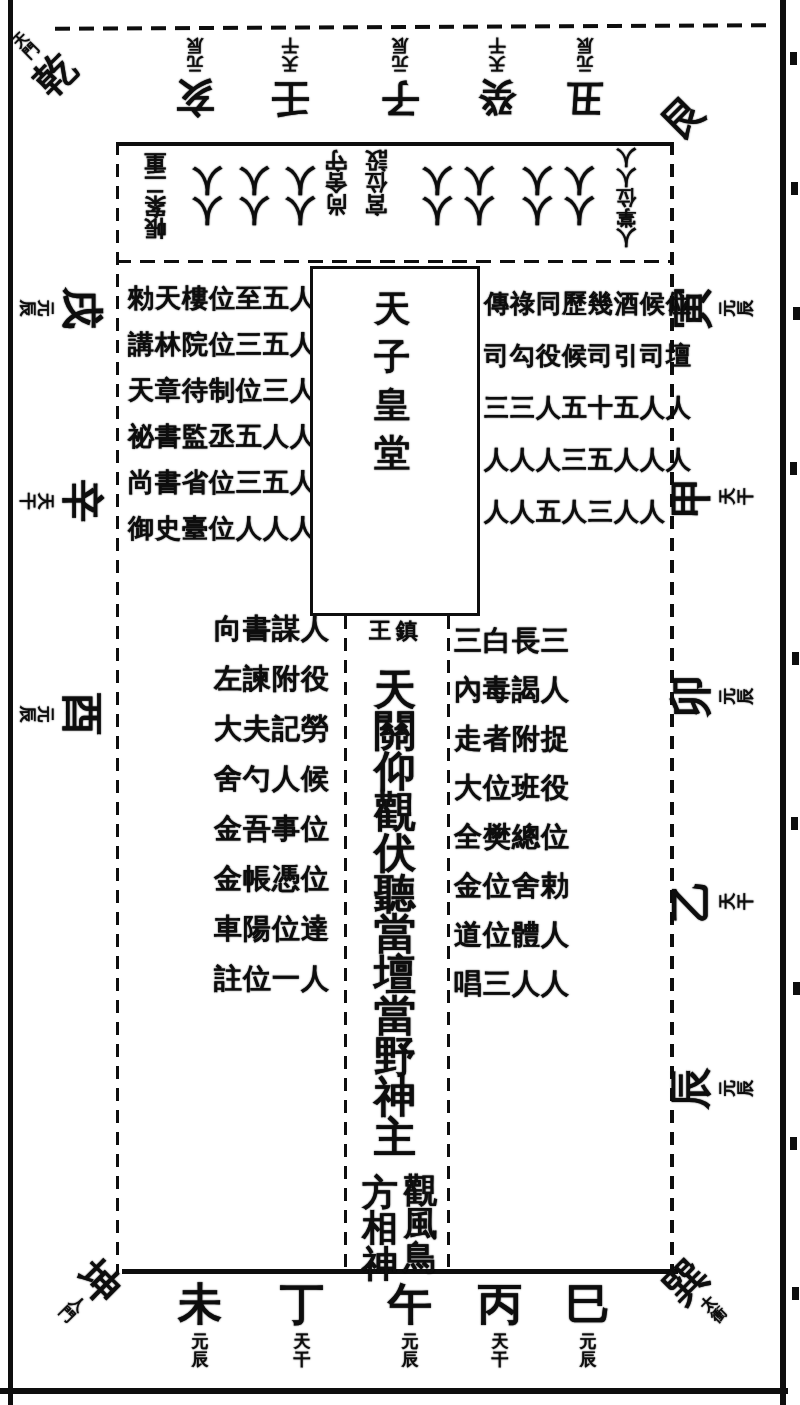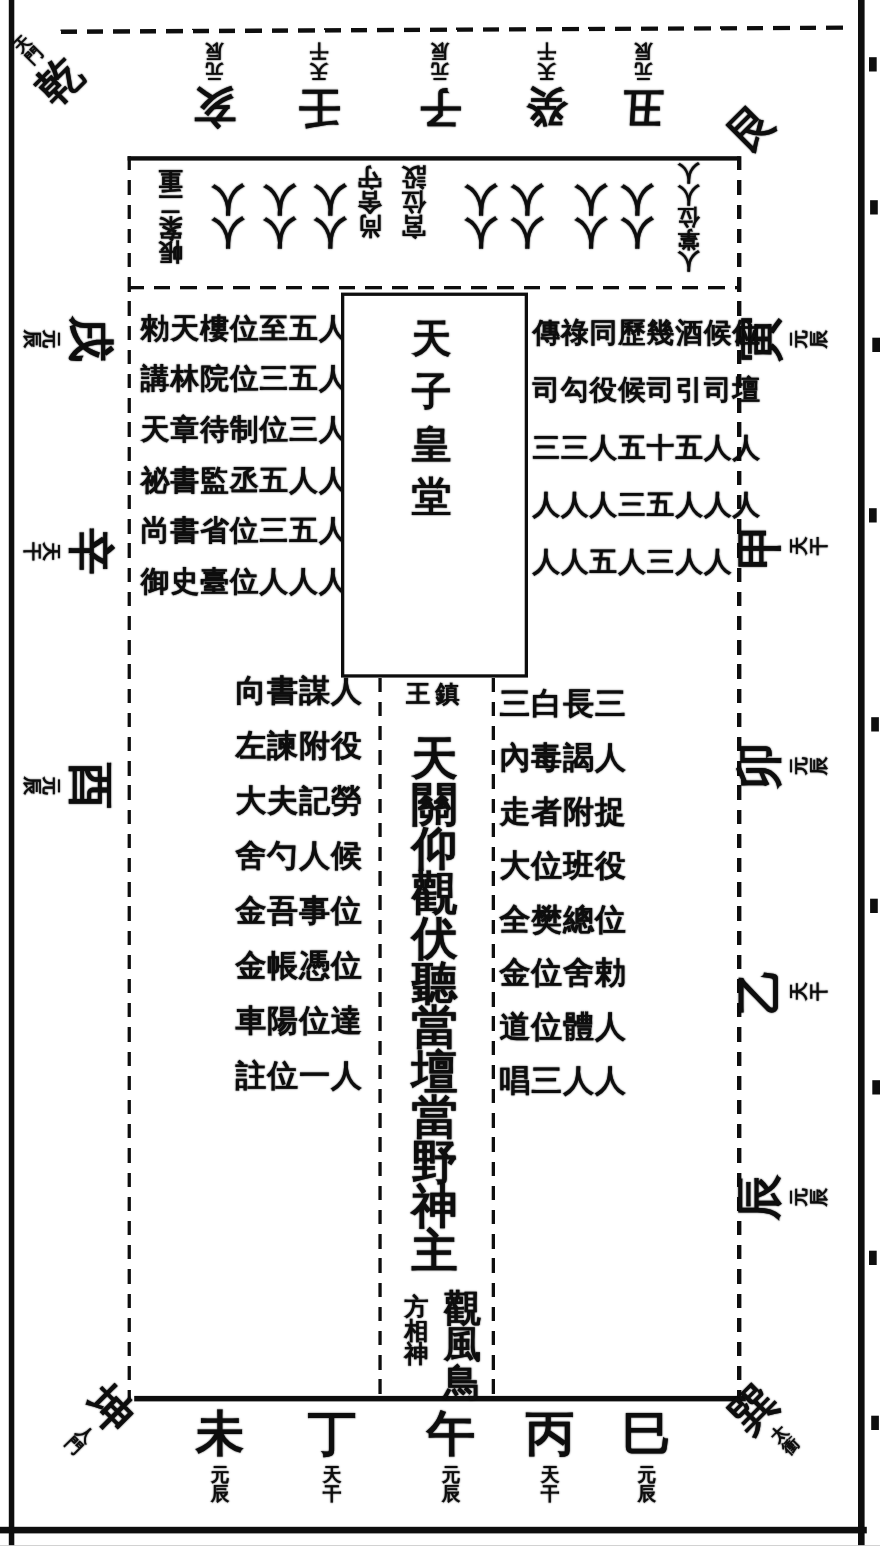--- a/index.html
+++ b/index.html
@@ -206,16 +206,16 @@
     <div>道位體人</div>
     <div>唱三人人</div>
   </div>
 
   <div id="center-box" class="abs" style="left:310px;top:266px;width:164px;height:344px;">
     <div id="center-title" class="txt">天子皇堂</div>
   </div>
 
   <div class="abs txt" style="left:369px;top:616px;font-size:22px;letter-spacing:5px;white-space:nowrap;">王鎮</div>
   <div class="abs vstack txt" style="left:372px;top:646px;width:46px;font-size:42px;line-height:.97;">天關仰觀伏聽當壇當野神主</div>
-  <div class="abs vstack txt" style="left:362px;top:1154px;width:33px;font-size:22px;">方相神</div>
+  <div class="abs vstack txt" style="left:362px;top:1154px;width:33px;font-size:36px;font-family:Liberation Mono, monospace;">方相神</div>
   <div class="abs vstack txt" style="left:402px;top:1150px;width:37px;font-size:34px;">觀風鳥</div>
 
 </div>
 
 </body></html>

